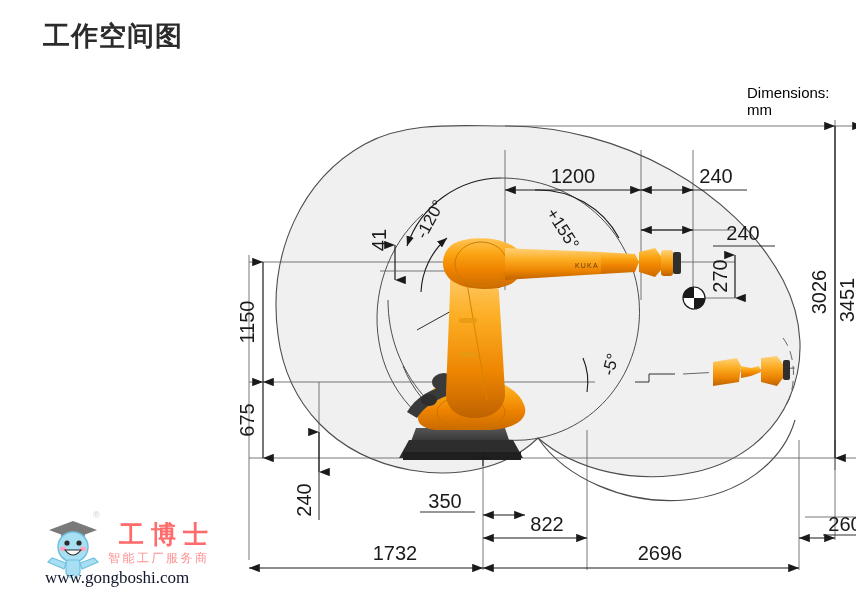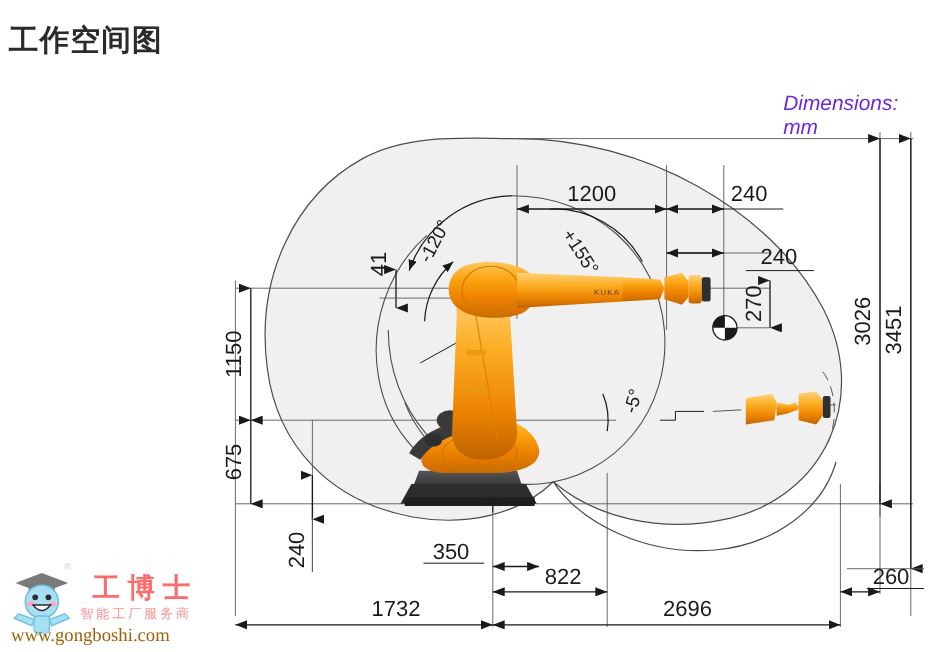--- a/index.html
+++ b/index.html
@@ -2,34 +2,33 @@
 <html><head>
 <meta charset="utf-8">
 <style>
   html,body{margin:0;padding:0;}
   body{
     width:856px;height:593px;
     background:#ffffff;
     font-family:"Liberation Sans","DejaVu Sans",sans-serif;
     overflow:hidden;position:relative;
   }
-  #page{position:relative;width:820px;height:593px;}
+  #page{position:relative;width:820px;height:593px;margin-left:35px;}
 
   .page-title{
     position:absolute;left:8px;top:18px;
     font-size:27px;font-weight:bold;color:#2b2b2b;
     letter-spacing:1px;
     font-family:"DejaVu Sans","Liberation Sans",sans-serif;
   }
 
   .units-note{
     position:absolute;left:712px;top:84px;
-    font-size:19px;color:#6d28d9;
+    font-size:15px;color:#000000;
     font-family:"Liberation Sans",sans-serif;
-    font-style:italic;
   }
 
   svg.diagram{position:absolute;left:0;top:0;width:856px;height:593px;}
 
   .dimtext{
     font-family:"Liberation Sans",sans-serif;
     font-size:20px;fill:#1a1a1a;
   }
   .angtext{
     font-family:"Liberation Sans",sans-serif;
@@ -51,21 +50,21 @@
     font-family:"DejaVu Sans","Liberation Sans",sans-serif;
   }
   .logo-tag{
     position:absolute;left:67px;top:42px;
     font-size:12px;color:#ff8f8f;letter-spacing:2.5px;
     font-family:"DejaVu Sans","Liberation Sans",sans-serif;
     text-align:right;
   }
   .logo-url{
     position:absolute;left:4px;top:60px;
-    font-size:17px;color:#a16207;letter-spacing:0px;
+    font-size:17px;color:#0f172a;letter-spacing:0px;
     font-family:"Liberation Serif",serif;
   }
   .reg-mark{
     position:absolute;left:52px;top:2px;font-size:9px;color:#cfcfcf;
   }
 </style>
 </head>
 <body>
 
 <div id="page">

